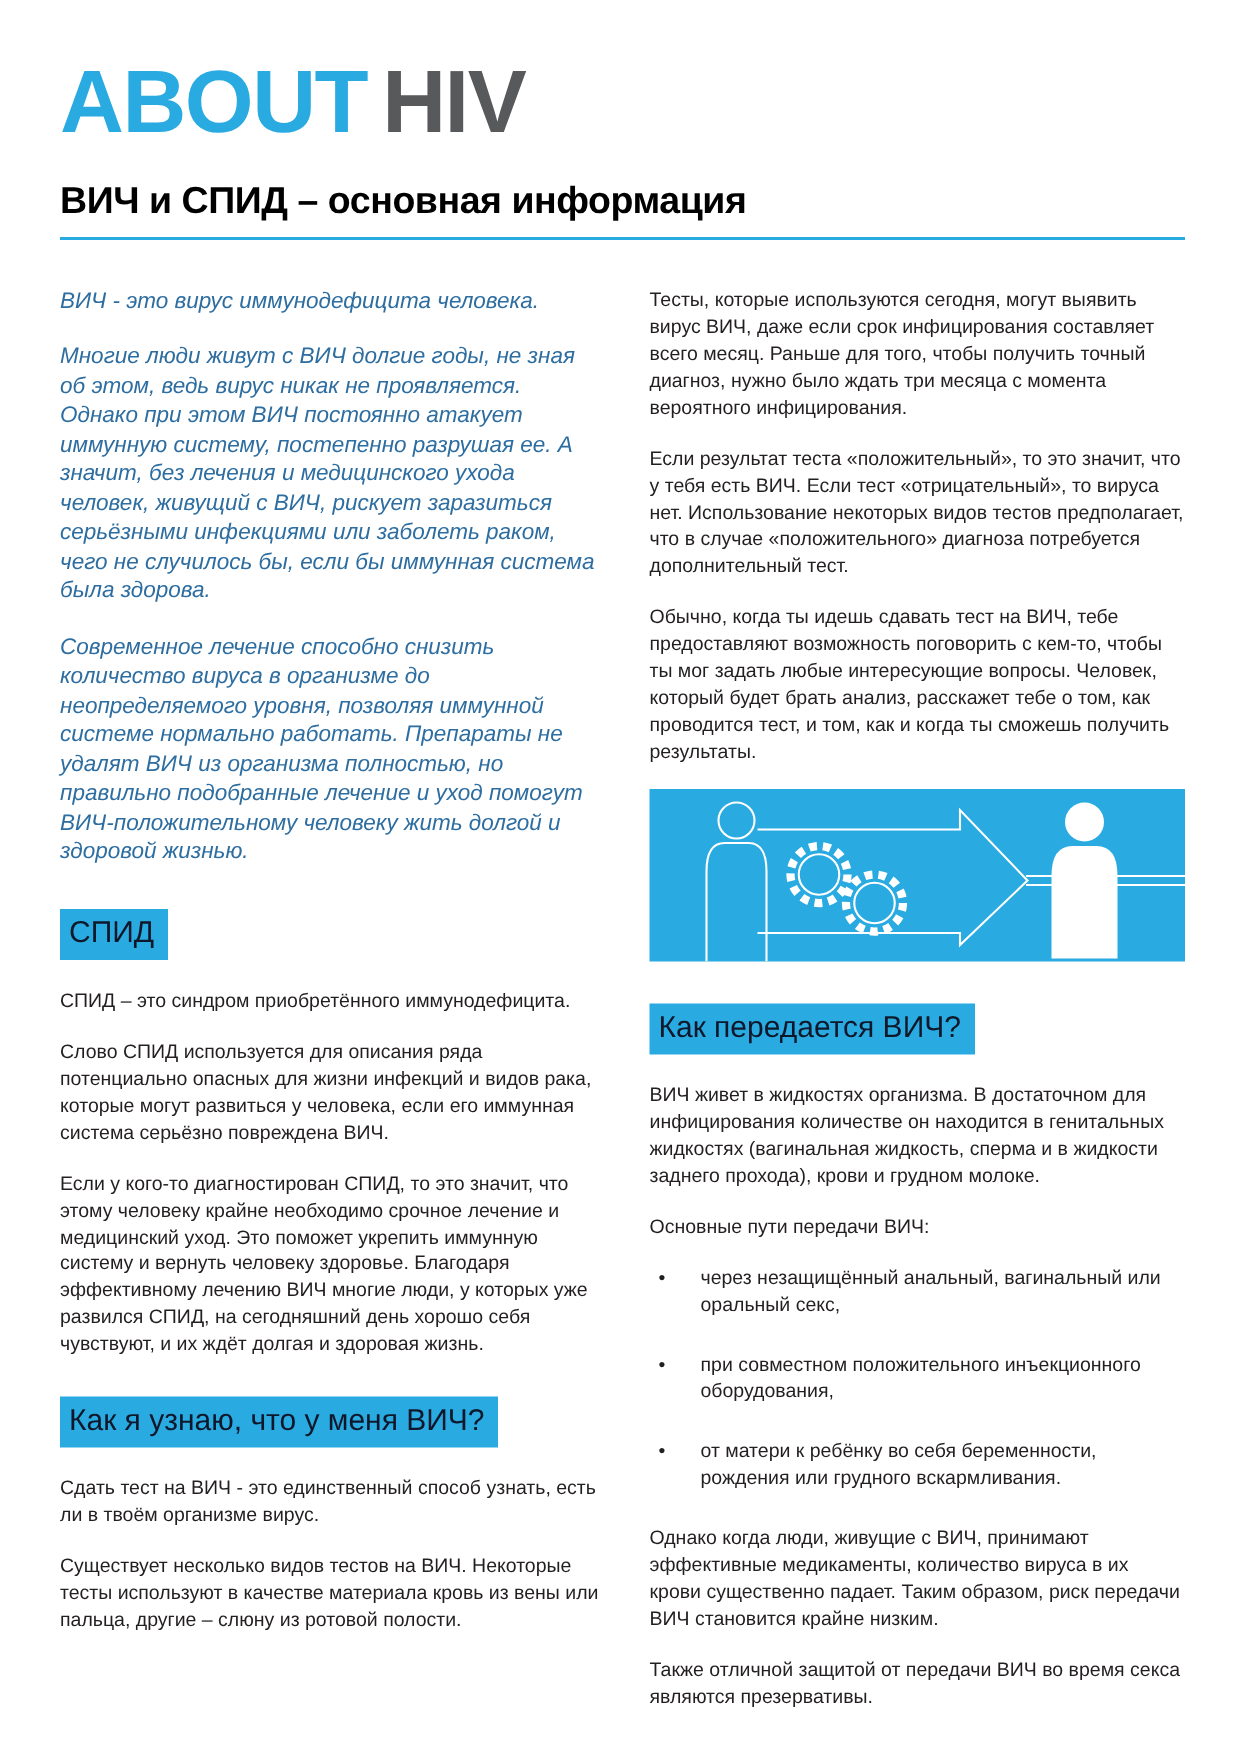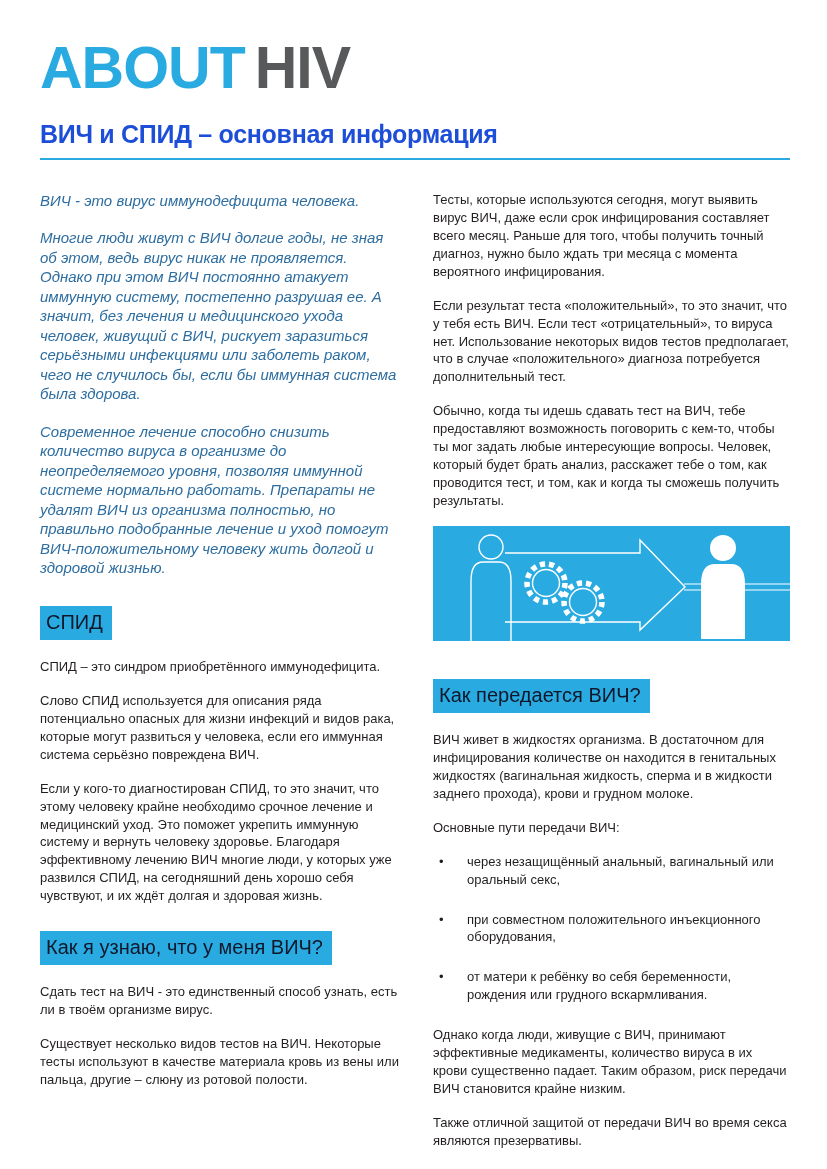--- a/index.html
+++ b/index.html
@@ -8,37 +8,37 @@
     width: 827px; min-height: 1169px;
     font-family: "Liberation Sans", "DejaVu Sans", sans-serif;
     color: #231f20;
   }
   .page { width: 827px; min-height: 1169px; padding: 38px 37px 30px 40px; }
 
   
   h1 { font-size: 59px; font-weight: bold; letter-spacing: -1px; line-height: 1.05; color: #58595b; }
   h1 .accent { color: #29abe2; }
   h1 .rest { margin-left: 10px; }
-  h2.subtitle { margin-top: 20px; font-size: 25px; font-weight: bold; color: #1d4ed8; letter-spacing: -0.3px; }
+  h2.subtitle { margin-top: 20px; font-size: 25px; font-weight: bold; color: #000000; letter-spacing: -0.3px; }
   .rule { height: 2px; background: #29abe2; margin-top: 9px; }
 
   
   .columns { display: flex; gap: 33px; margin-top: 31px; }
   .col-left  { width: 360px; flex: 0 0 360px; }
   .col-right { width: 357px; flex: 0 0 357px; }
 
   p.blue  { color: #2d6da0; font-size: 15px; line-height: 1.3; margin-bottom: 18px; font-style: italic; }
   p.black { color: #231f20; font-size: 13px; line-height: 1.38; margin-bottom: 16px; }
 
   .chip {
     display: inline-block; background: #29abe2; color: #0f172a;
     font-size: 20px; font-weight: normal; line-height: 1.2;
     padding: 4px 9px 6px 6px; margin: 10px 0 18px;
   }
-  .chip.first { margin-top: 20px; text-align: right; }
+  .chip.first { margin-top: 10px; text-align: right; }
 
   ul.bullets { list-style: none; padding-left: 6px; margin: 4px 0 22px; }
   ul.bullets li {
     position: relative; padding-left: 28px;
     color: #231f20; font-size: 13px; line-height: 1.38; margin-bottom: 22px;
   }
   ul.bullets li::before { content: "\2022"; position: absolute; left: 0; top: 0; font-size: 13px; }
 
   
   .illustration { width: 357px; height: 115px; background: #29abe2; margin: 4px 0 18px; }

